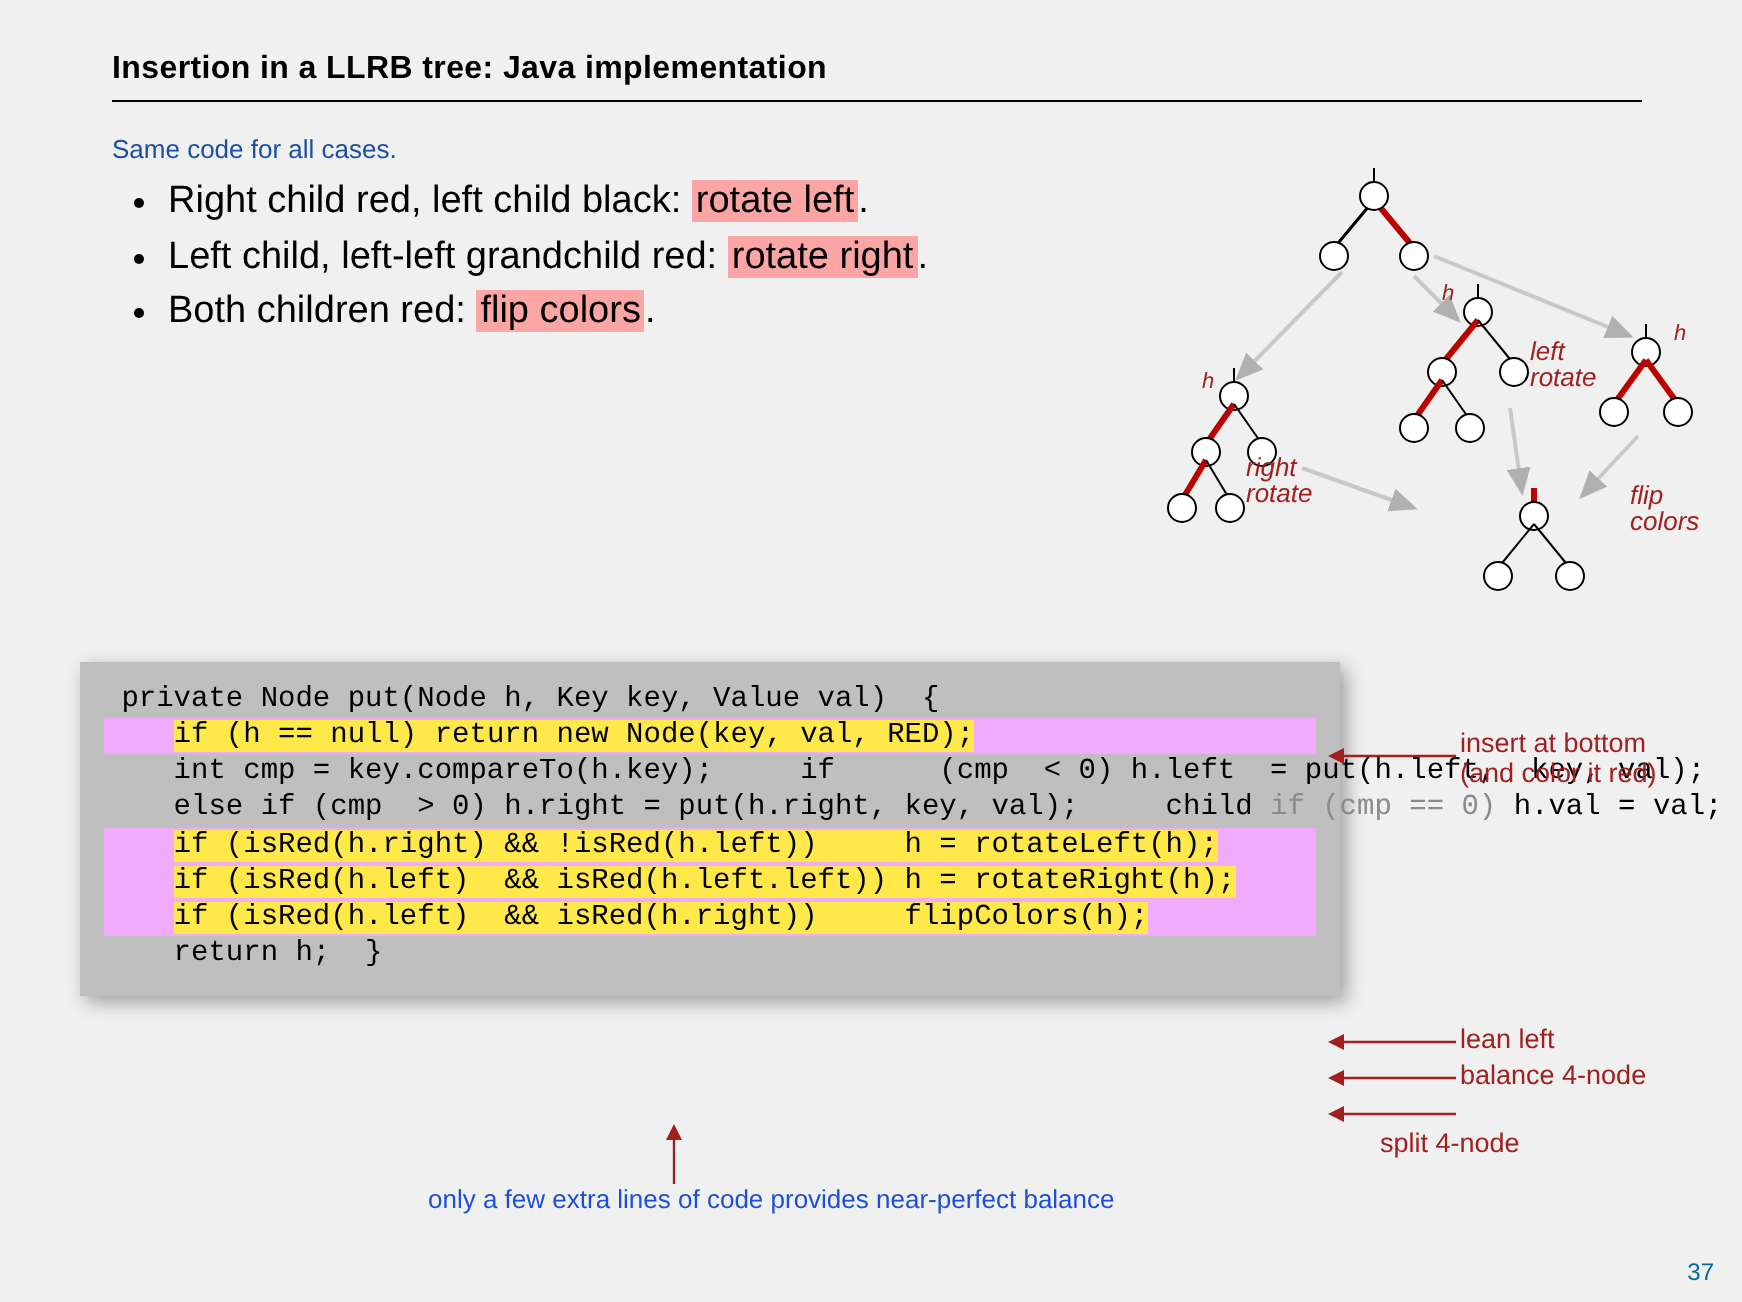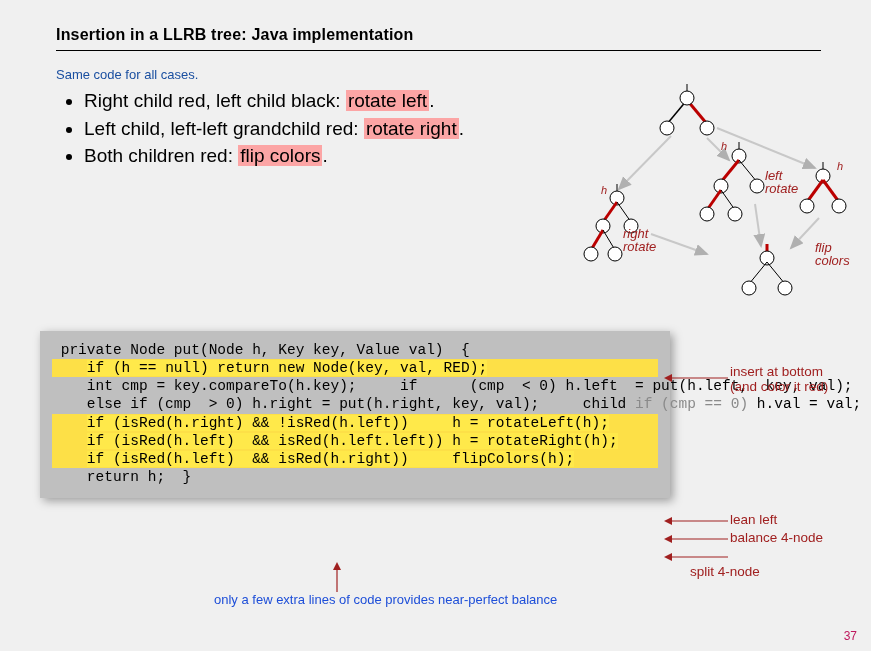--- a/index.html
+++ b/index.html
@@ -31,36 +31,36 @@
     background:#bfbfbf;
     box-shadow:3px 3px 9px rgba(0,0,0,.35);
     font-family:"Consolas","Menlo","Courier New",monospace;
     font-size:14.5px;
     line-height:1.25;
     padding:10px 12px 12px 12px;
     color:#000;
     box-sizing:border-box;
   }
   .codebox .row{white-space:pre;}
-  .wline{background:#fde047;display:block;}
+  .wline{background:#f0abfc;display:block;}
   .hl2{background:#ffe94a;}
   .dim{color:#8a8a8a;}
   .annot{
     position:absolute;
     color:#a02020;
     font-size:13.5px;
     font-family:"Gill Sans","Gill Sans MT","Segoe UI",sans-serif;
   }
   .arrow{position:absolute;}
   .arrow line{stroke:#a02020;stroke-width:1.2;}
   .arrow polygon{fill:#a02020;}
   .pagenum{
     position:absolute;
     right:14px;bottom:8px;
-    font-size:12px;color:#be185d;
+    font-size:12px;color:#0369a1;
     font-family:"Helvetica Neue",Arial,sans-serif;
   }
   
   .diagram{position:absolute; right:12px; top:84px; width:280px; height:230px;}
   .diagram svg text{font-family:"Gill Sans","Gill Sans MT",sans-serif;font-style:italic;fill:#a02020;font-size:13px;}
   .diagram svg .hlabel{fill:#a02020;font-size:11px;font-style:italic;}
   .caption{position:absolute;color:#1d4ed8;font-size:13px;font-style:normal;}
 </style>
 </head>
 <body>

